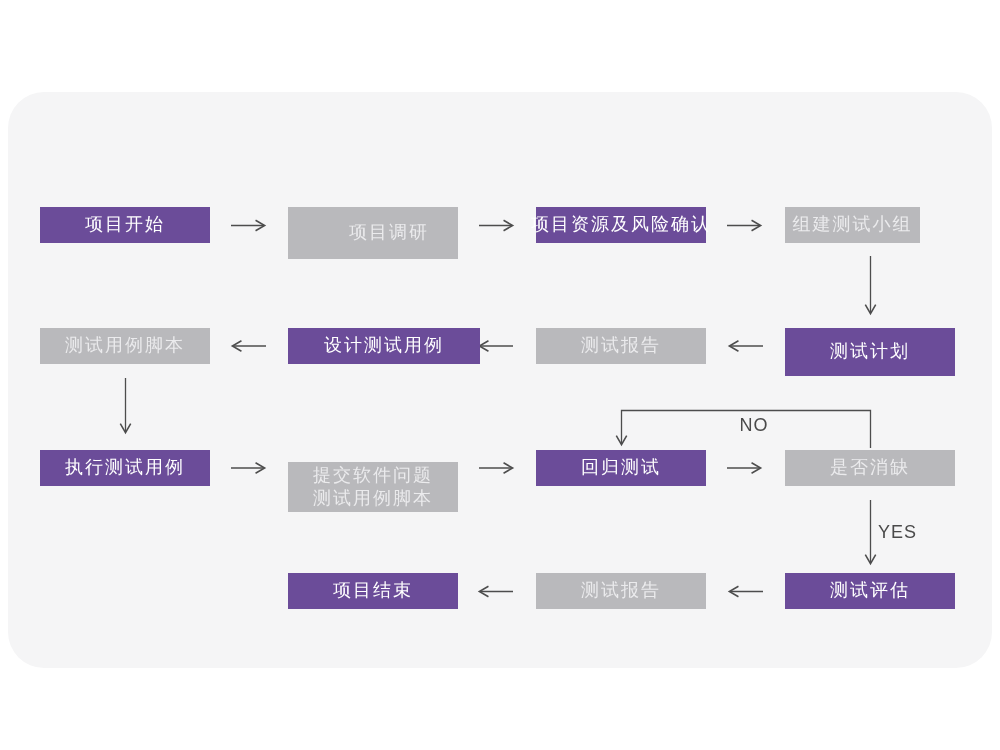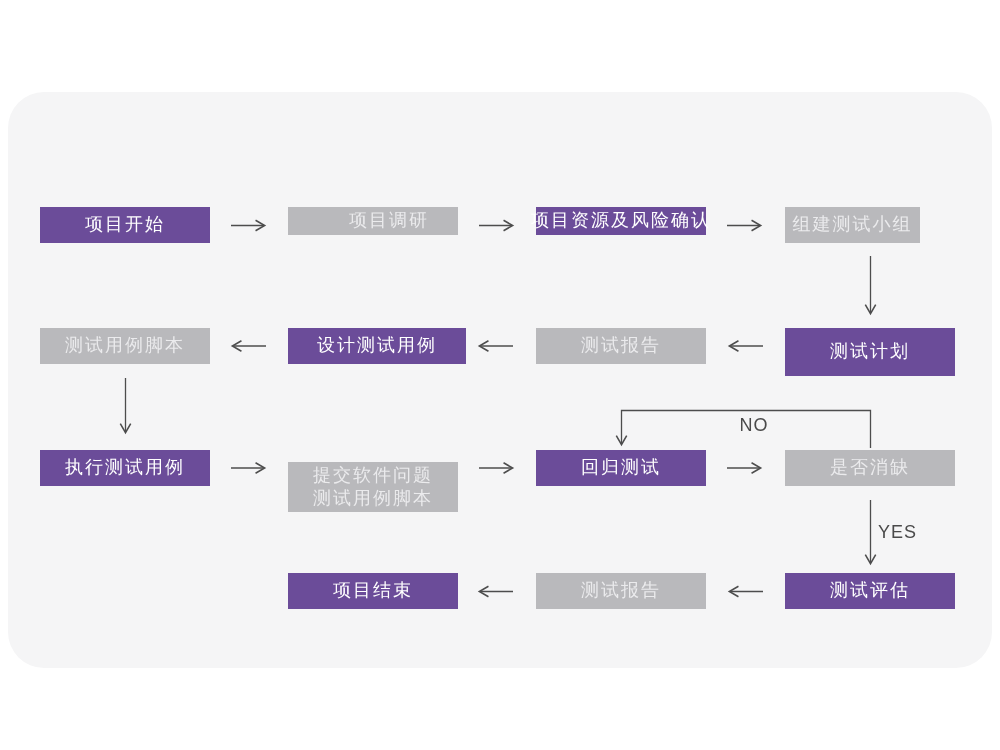--- a/index.html
+++ b/index.html
@@ -122,36 +122,36 @@
 
       <line x1="763" y1="591.5" x2="730" y2="591.5" marker-end="url(#arrowhead)"></line>
       <line x1="513" y1="591.5" x2="480" y2="591.5" marker-end="url(#arrowhead)"></line>
     </g>
   </svg>
 
   <div>
       <div class="node purple" style="left: 40px; top: 207px; width: 170px; height: 36px;">
         <div class="node-line">项目开始</div>
       </div>
-      <div class="node gray" style="left: 288px; top: 207px; width: 170px; height: 28px; padding-left: 32px;">
+      <div class="node gray" style="left: 288px; top: 207px; width: 170px; height: 52px; padding-left: 32px;">
         <div class="node-line">项目调研</div>
       </div>
-      <div class="node purple" style="left: 536px; top: 207px; width: 170px; height: 28px;">
+      <div class="node purple" style="left: 536px; top: 207px; width: 170px; height: 36px;">
         <div class="node-line">项目资源及风险确认</div>
       </div>
       <div class="node gray" style="left: 785px; top: 207px; width: 135px; height: 36px;">
         <div class="node-line">组建测试小组</div>
       </div>
       <div class="node purple" style="left: 785px; top: 328px; width: 170px; height: 48px;">
         <div class="node-line">测试计划</div>
       </div>
       <div class="node gray" style="left: 536px; top: 328px; width: 170px; height: 36px;">
         <div class="node-line">测试报告</div>
       </div>
-      <div class="node purple" style="left: 288px; top: 328px; width: 178px; height: 36px;">
+      <div class="node purple" style="left: 288px; top: 328px; width: 192px; height: 36px;">
         <div class="node-line">设计测试用例</div>
       </div>
       <div class="node gray" style="left: 40px; top: 328px; width: 170px; height: 36px;">
         <div class="node-line">测试用例脚本</div>
       </div>
       <div class="node purple" style="left: 40px; top: 450px; width: 170px; height: 36px;">
         <div class="node-line">执行测试用例</div>
       </div>
       <div class="node gray" style="left: 288px; top: 462px; width: 170px; height: 50px;">
         <div class="node-line">提交软件问题</div>

